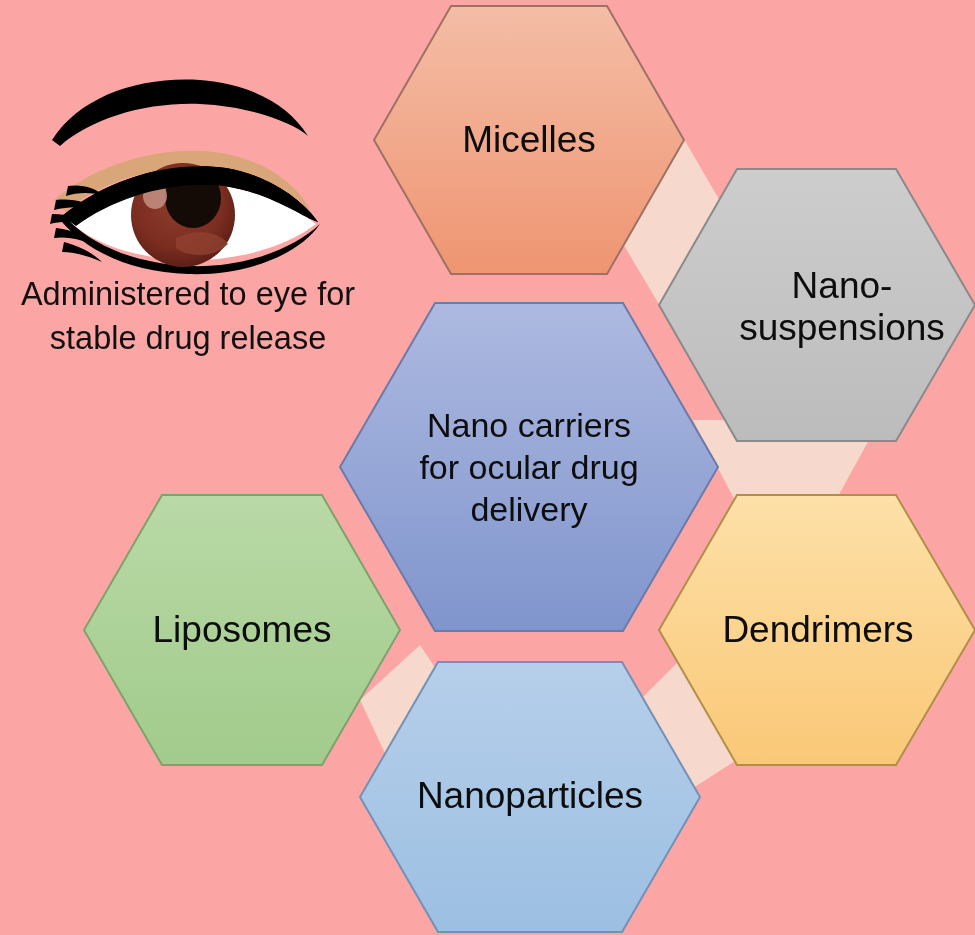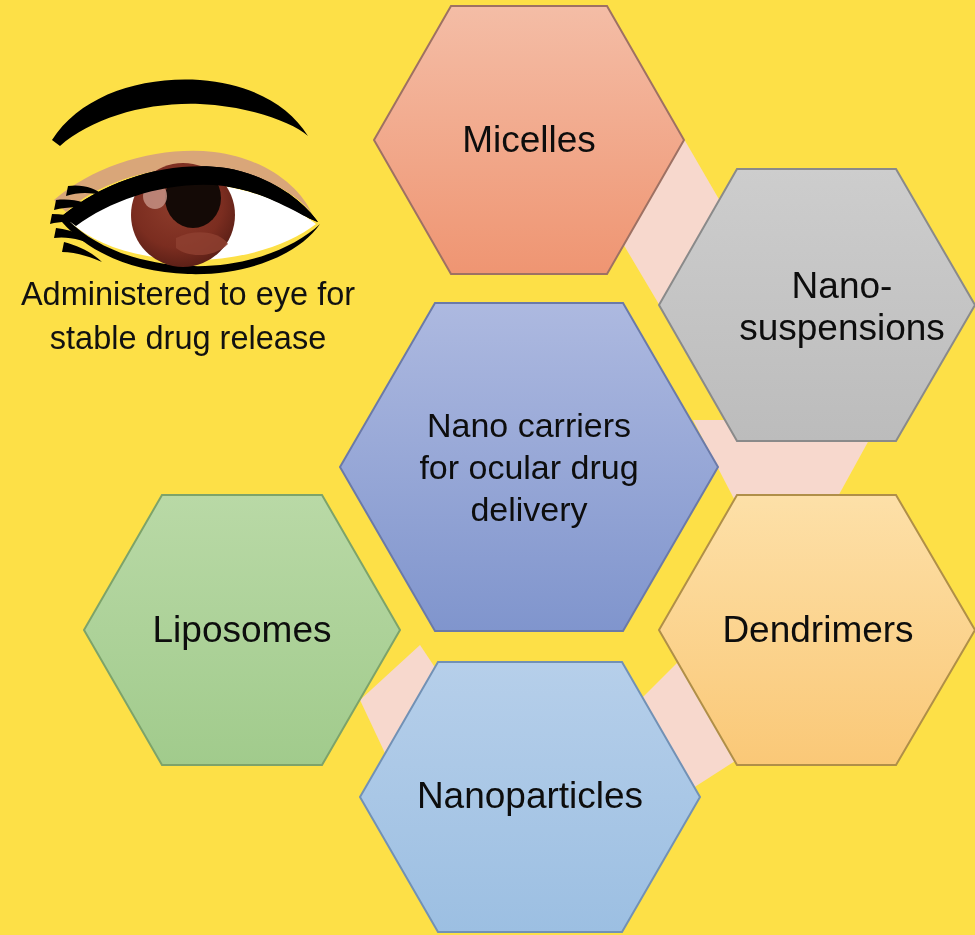--- a/index.html
+++ b/index.html
@@ -7,21 +7,21 @@
     padding: 0;
     background: #ffffff;
   }
   body {
     font-family: "Liberation Sans", sans-serif;
   }
   #stage {
     position: relative;
     width: 975px;
     height: 935px;
-    background: #fde047;
+    background: #fca5a5;
     overflow: hidden;
   }
   #diagram-svg {
     position: absolute;
     left: 0;
     top: 0;
     width: 975px;
     height: 935px;
   }
   .hex-label {

